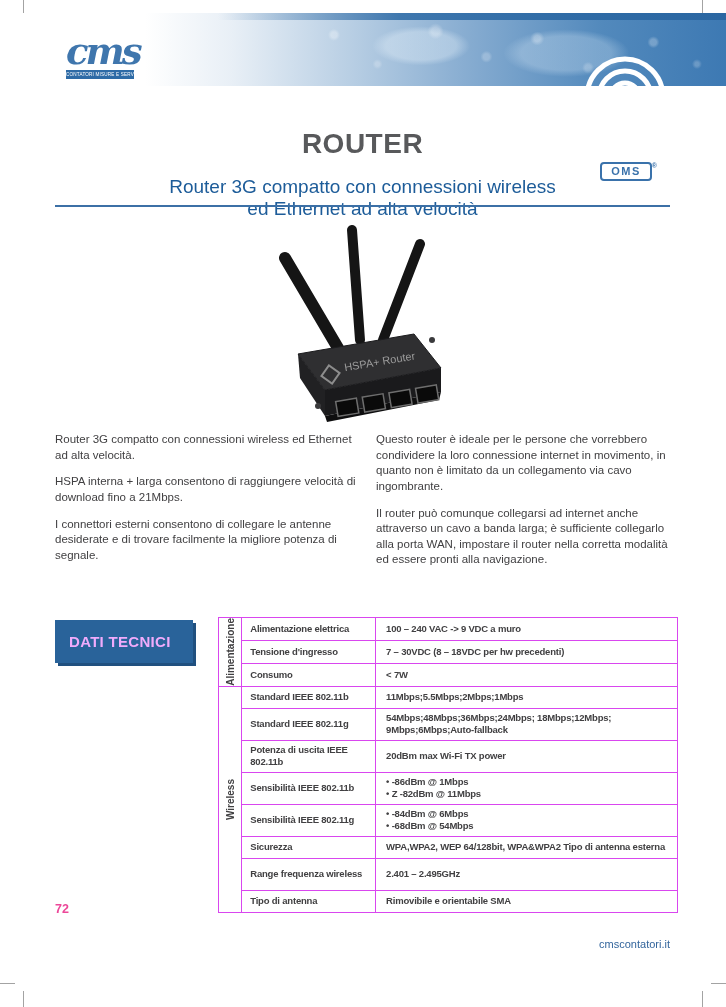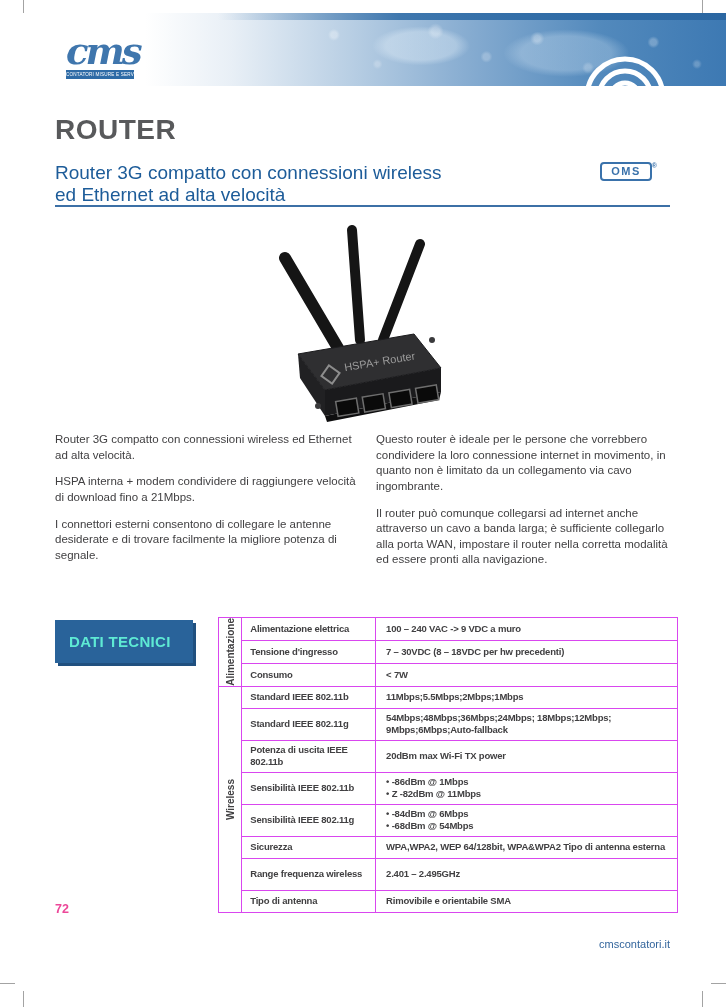--- a/index.html
+++ b/index.html
@@ -37,21 +37,21 @@
   .cms-logo{position:absolute;left:66px;top:36px;width:80px;}
   .cms-script{
     font-family:"DejaVu Serif",serif;font-style:italic;font-weight:bold;
     font-size:37px;line-height:0.85;color:#3f76ad;letter-spacing:-3px;
   }
   .cms-bar{
     margin-top:3px;width:68px;height:9px;background:#2e6ba6;color:#ffffff;
     font-size:4.6px;line-height:9px;text-align:center;letter-spacing:.2px;white-space:nowrap;overflow:hidden;
   }
   
-  .title{position:absolute;left:55px;top:114px;width:615px;}
+  .title{position:absolute;left:55px;top:128px;width:615px;text-align:center;}
   .title h1{margin:0;font-size:28px;font-weight:bold;color:#58595b;letter-spacing:.5px;}
   .subtitle{
     margin-top:16px;font-size:19px;font-weight:normal;color:#1d5c99;
     line-height:1.18;white-space:pre-line;
   }
   .rule{position:absolute;left:55px;top:205px;width:615px;border-top:2px solid #3c70a6;}
   .oms-badge{
     position:absolute;left:600px;top:162px;width:48px;height:15px;
     border:2px solid #3a72ab;border-radius:4px;background:#fff;
     color:#3a72ab;font-size:11px;font-weight:bold;letter-spacing:1.5px;
@@ -62,21 +62,21 @@
   .product{position:absolute;left:262px;top:220px;width:205px;height:202px;}
   
   .desc-col{position:absolute;top:432px;font-size:11.5px;line-height:1.36;color:#414042;}
   .desc-left{left:55px;width:308px;}
   .desc-right{left:376px;width:304px;}
   .desc-col p{margin:0 0 11px 0;}
   
   .dati-box{
     position:absolute;left:55px;top:620px;width:124px;height:43px;
     background:#29639a;box-shadow:3px 3px 0 #20507f;
-    color:#5eead4;font-size:15px;font-weight:bold;letter-spacing:.3px;
+    color:#f0abfc;font-size:15px;font-weight:bold;letter-spacing:.3px;
     line-height:43px;padding-left:14px;
   }
   
   .tech-table{
     position:absolute;left:218px;top:617px;width:460px;
     border-collapse:collapse;color:#414042;
   }
   .tech-table td{
     border:1px solid #d946ef;font-size:9.5px;font-weight:bold;
     letter-spacing:-.2px;vertical-align:middle;
@@ -161,21 +161,21 @@
         <rect x="155" y="174" width="21" height="15" fill="#0a0a0a" stroke="#6e6e6e" stroke-width="1.5"></rect>
       </g>
 
       <circle cx="56" cy="186" r="3" fill="#3a3a3c"></circle>
       <circle cx="170" cy="120" r="3" fill="#3a3a3c"></circle>
     </svg>
   </div>
 
   <div class="desc-col desc-left">
     <p>Router 3G compatto con connessioni wireless ed Ethernet ad alta velocità.</p>
-    <p>HSPA interna + modem condividere di raggiungere velocità di download fino a 21Mbps.</p>
+    <p>HSPA interna + larga consentono di raggiungere velocità di download fino a 21Mbps.</p>
     <p>I connettori esterni consentono di collegare le antenne desiderate e di trovare facilmente la migliore potenza di segnale.</p>
   </div>
   <div class="desc-col desc-right">
     <p>Questo router è ideale per le persone che vorrebbero condividere la loro connessione internet in movimento, in quanto non è limitato da un collegamento via cavo ingombrante.</p>
     <p>Il router può comunque collegarsi ad internet anche attraverso un cavo a banda larga; è sufficiente collegarlo alla porta WAN, impostare il router nella corretta modalità ed essere pronti alla navigazione.</p>
   </div>
 
   <div class="dati-box">DATI TECNICI</div>
 
   <table class="tech-table">

